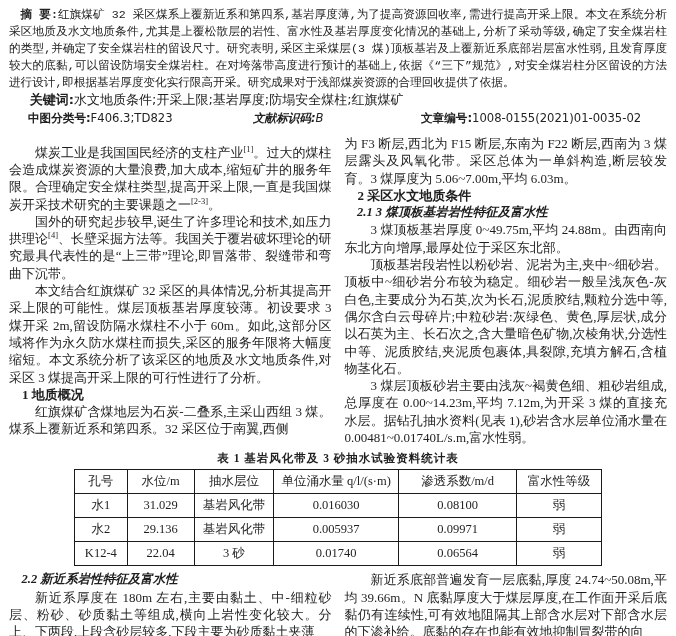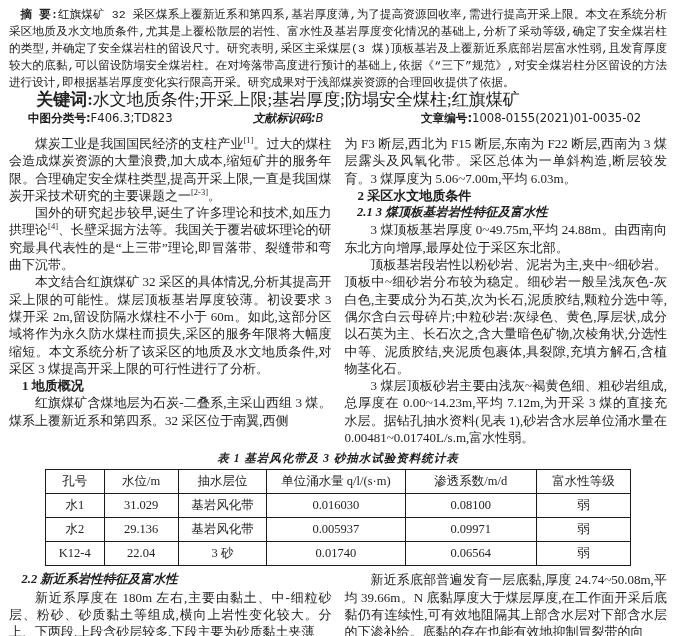--- a/index.html
+++ b/index.html
@@ -12,43 +12,43 @@
   }
   .page { padding: 6px 9px 0 9px; box-sizing: border-box; width: 676px; }
 
   
   .front { font-family: "DejaVu Sans", "Liberation Sans", sans-serif; }
   .abs-text {
     margin: 0; font-size: 11.6px; line-height: 17px;
     text-align: justify; text-indent: 1em; color: #222; font-family: Liberation Mono, monospace;
   }
   .b { font-weight: bold; }
-  .kw-line { margin: 0; font-size: 17px; line-height: 17px; text-indent: 1.6em; color: #222; font-family: Liberation Serif, serif; }
+  .kw-line { margin: 0; font-size: 13px; line-height: 17px; text-indent: 1.6em; color: #222; }
   .meta-line { margin: 1px 0 0 0; font-size: 11.6px; line-height: 18px; text-indent: 0; display: flex; color: #222; }
   .meta-item { display: inline-block; }
   .meta-item.m1 { margin-left: 19px; width: 225px; }
   .meta-item.m2 { width: 168px; font-style: italic; }
 
   
-  .two-col { display: flex; gap: 13px; margin-top: 8px; }
+  .two-col { display: flex; gap: 13px; margin-top: 8px; align-items: center; }
   .two-col.bottom { margin-top: 5px; }
   .col { width: 323px; text-align: justify; }
   .para { margin: 0; font-size: 13px; line-height: 17.3px; text-indent: 2em; }
   .para.noindent { text-indent: 0; }
   .para.h-bold { font-weight: bold; text-indent: 1em; font-size: 13px; }
   .para.h-kai { font-style: italic; font-weight: 600; text-indent: 1em; font-size: 12.5px; }
   sup.cite { font-size: 8.5px; line-height: 0; vertical-align: super; }
 
   
   .table-title {
-    text-align: center; font-size: 11.5px; font-weight: bold; font-style: italic;
+    text-align: center; font-size: 11.5px; font-weight: bold; 
     margin: 5px 0 3px 0; letter-spacing: 1px;
   }
   table.data {
-    border-collapse: collapse; margin: 0 auto; width: 586px;
+    border-collapse: collapse; margin: 0 auto; width: 528px;
     font-size: 12.5px; table-layout: fixed;
   }
   table.data th, table.data td {
     border: 1px solid #1a1a1a; text-align: center; vertical-align: middle;
     height: 23px; padding: 0 2px; font-weight: normal;
     white-space: nowrap; overflow: hidden;
   }
   table.data { border: 1.5px solid #111; }
   col.c0 { width: 10%; } col.c1 { width: 12.7%; } col.c2 { width: 15.1%; }
   col.c3 { width: 23.7%; } col.c4 { width: 22.4%; } col.c5 { width: 16.1%; }

